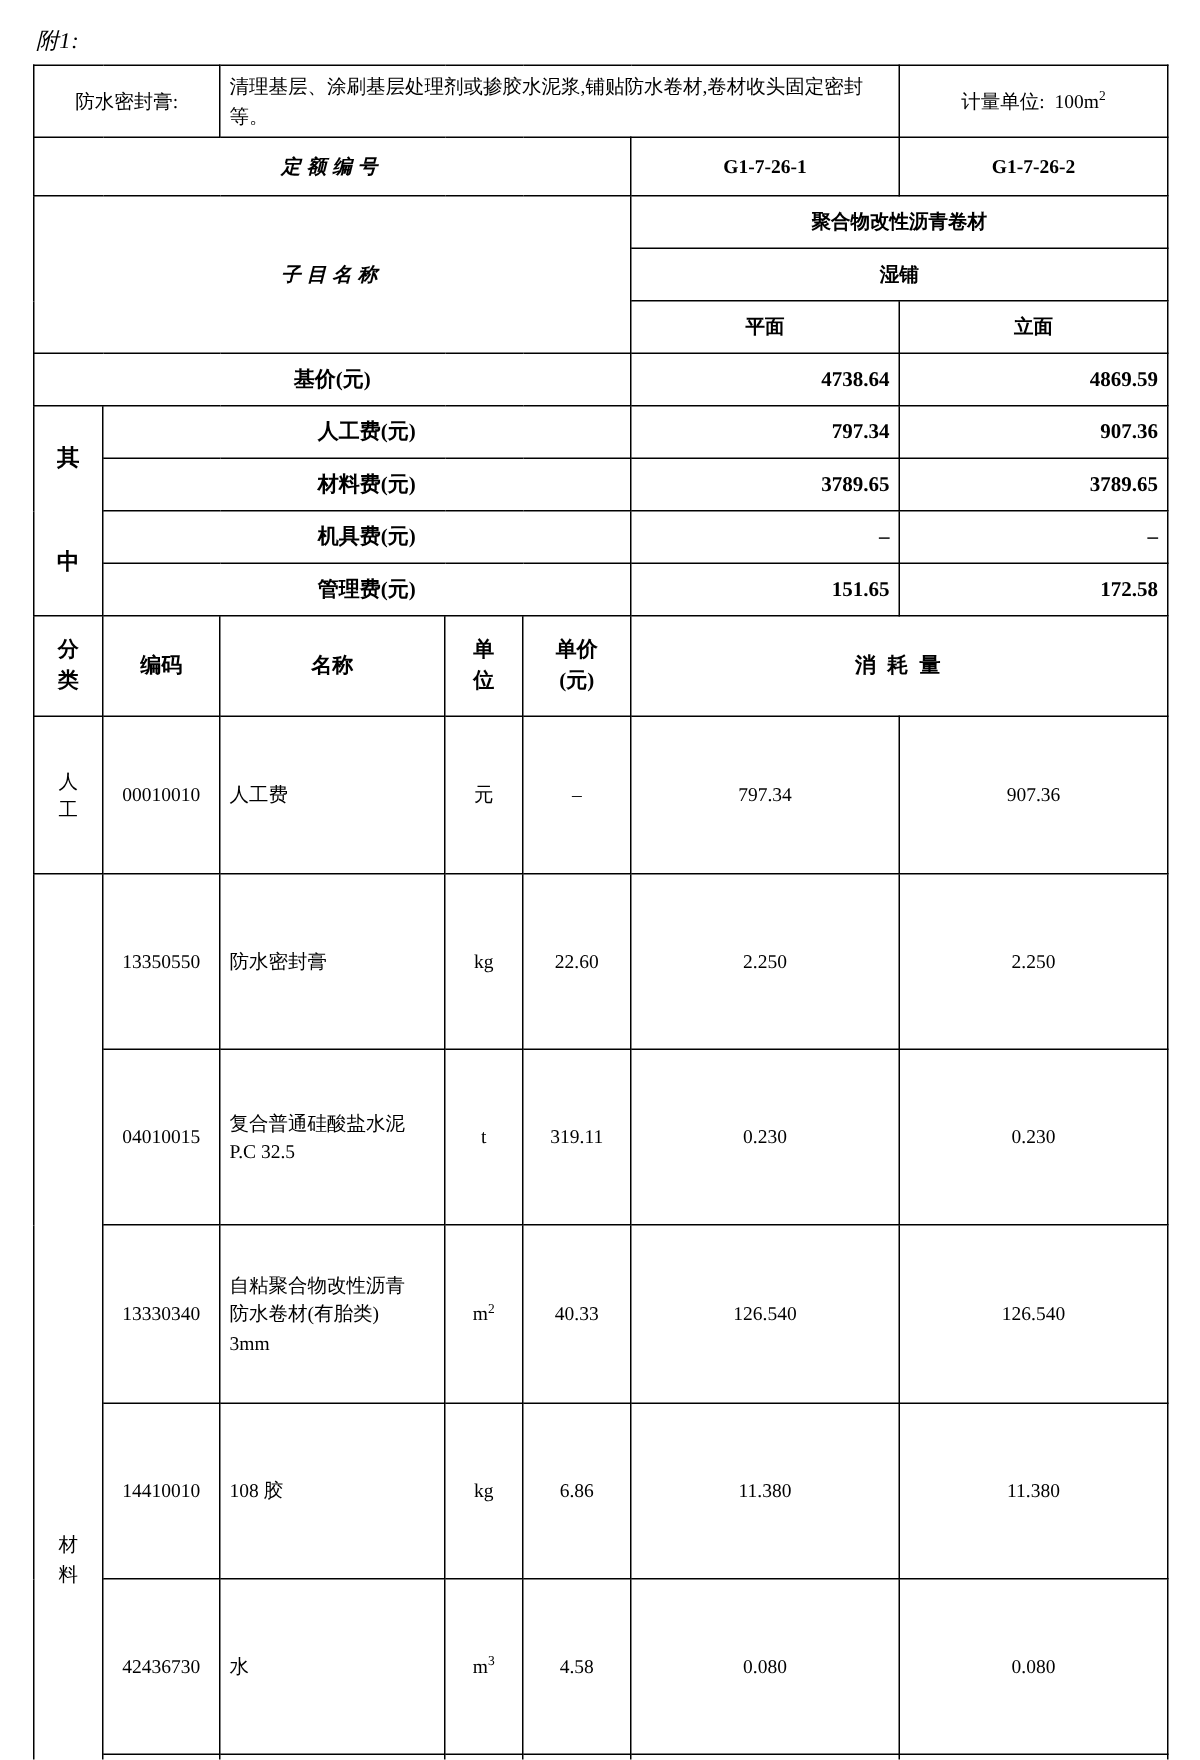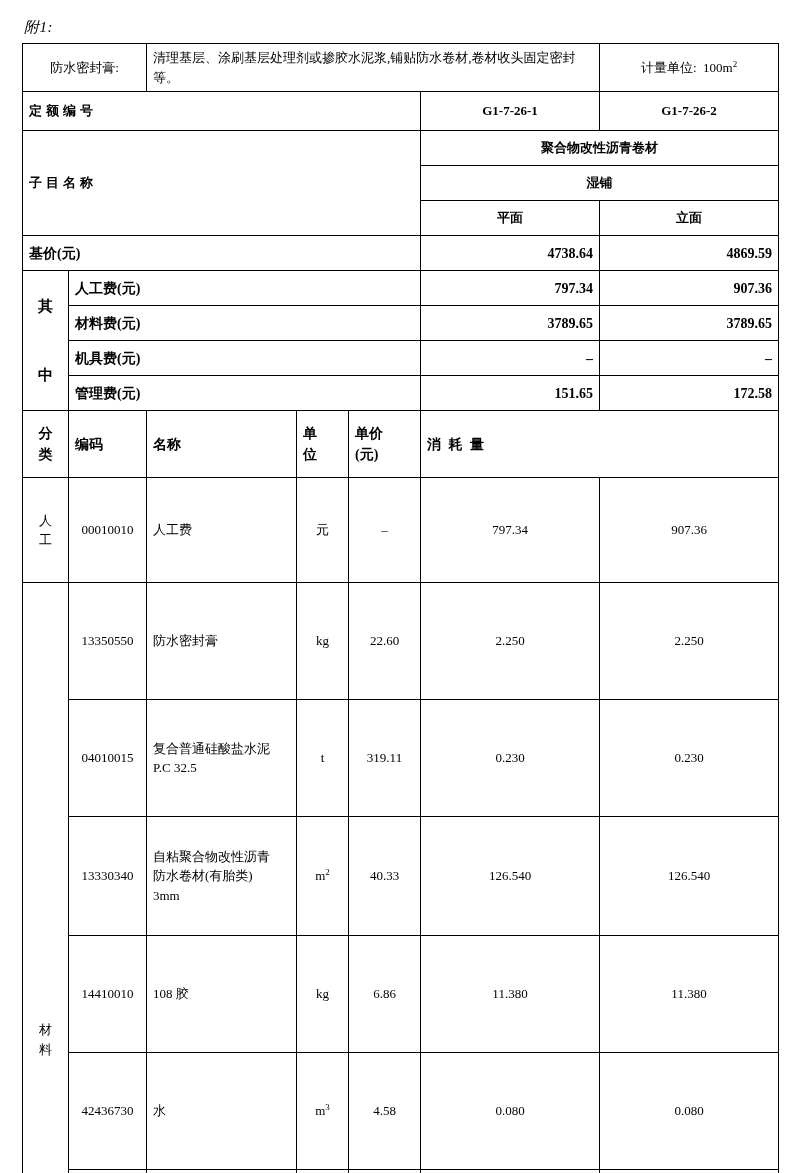--- a/index.html
+++ b/index.html
@@ -34,21 +34,21 @@
     table-layout: fixed;
     border: 1px solid #000;
   }
   table.main td {
     border: 1px solid #000;
     font-size: 13px;
     padding: 4px 6px;
     vertical-align: middle;
     line-height: 1.5;
   }
-  .c-center { }
+  .c-center { text-align: center; }
   .bold { font-weight: bold; }
 
   
   .work-label {
     text-align: center;
     width: 100px;
     font-size: 13px;
   }
   .work-text {
     font-size: 13px;
@@ -63,21 +63,22 @@
   }
   .tall-label {
     text-align: center;
     font-size: 13px;
     line-height: 1.8;
   }
   .head-big {
     font-size: 16px;
     font-weight: bold;
     letter-spacing: 4px;
-    text-align: left;
+    text-align: center;
+    font-style: italic;
   }
   .sub-head {
     font-size: 14px;
     font-weight: bold;
     text-align: center;
   }
   .num {
     text-align: right;
     font-family: "Liberation Serif", serif;
     font-size: 13px;

